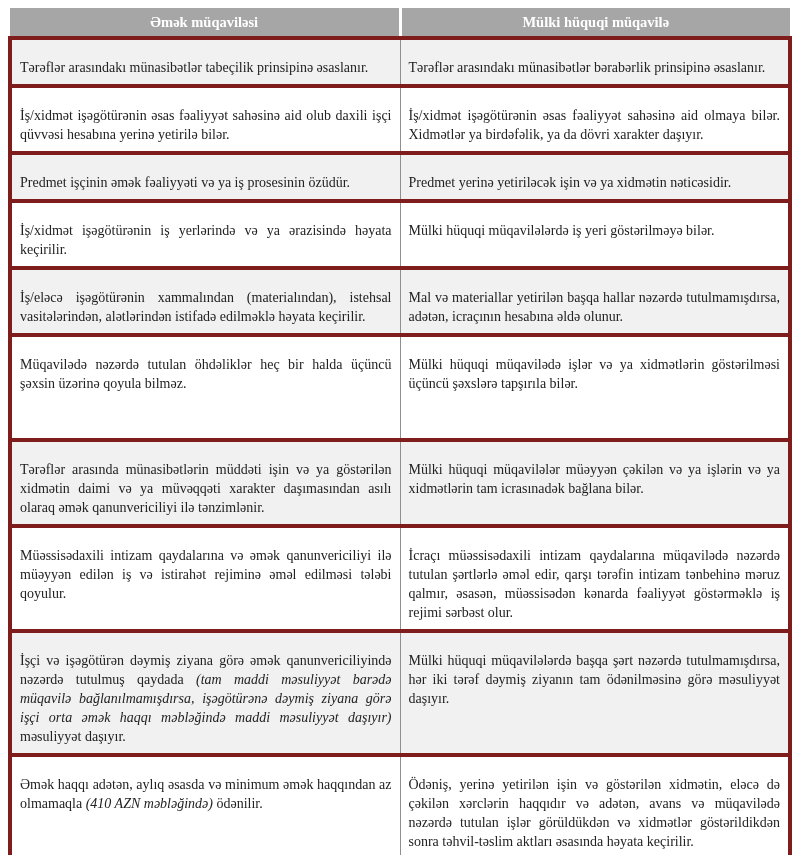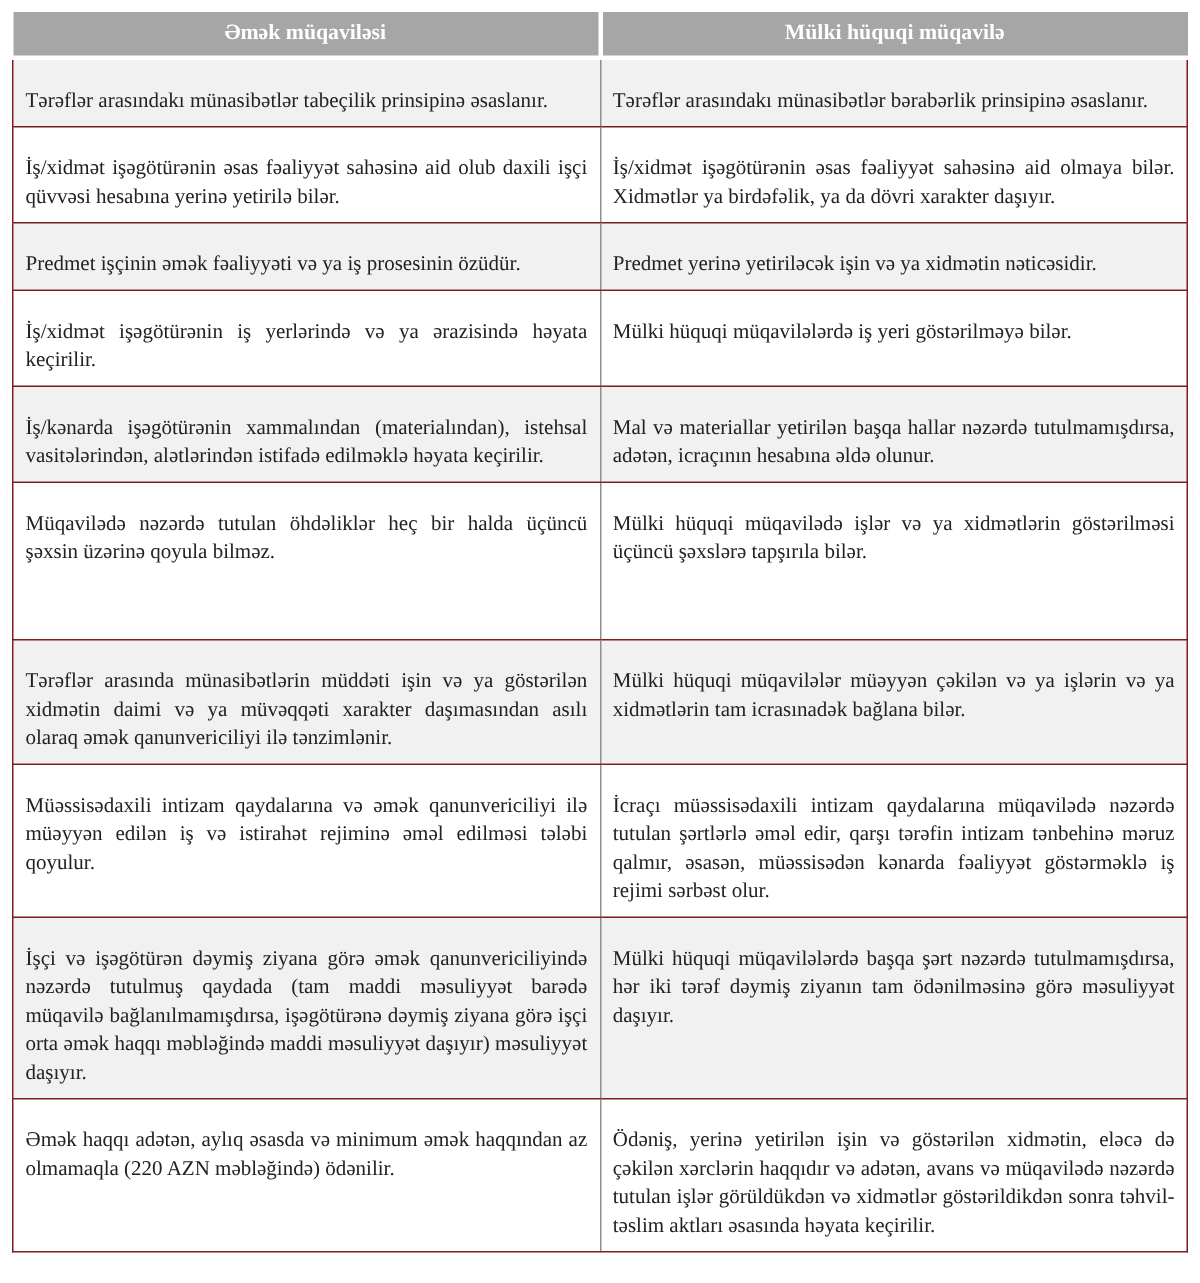--- a/index.html
+++ b/index.html
@@ -36,30 +36,30 @@
     box-sizing: border-box;
     border-bottom: 3px solid #ffffff;
   }
   table.cmp th.h-left  { border-right: 3px solid #ffffff; margin-top: 12px; }
   table.cmp th.h-right { border-left: 3px solid #ffffff; margin-top: 28px; }
   table.cmp td {
     vertical-align: top;
     text-align: justify;
     padding: 18px 8px 7px 8px;
     box-sizing: border-box;
-    border: 1px solid #7f1d1d;
+    border: 4px solid #7f1d1d;
   }
   table.cmp td.c-left  { border-right: 1px solid #8f8f8f; }
   table.cmp td.c-right { border-left: 1px solid #8f8f8f; }
   table.cmp tbody tr:nth-child(odd) td { background: #f1f1f1; }
   table.cmp tbody tr:nth-child(even) td { background: #ffffff; }
   table.cmp tbody tr:nth-child(4) td { height: 48px; }
   table.cmp tbody tr:nth-child(6) td { height: 105px; }
   table.cmp tbody tr:nth-child(8) td { height: 100px; font-family: Liberation Serif, serif; }
-  .it { }
+  .it { font-style: italic; }
 </style>
 </head>
 <body>
 
 <div class="page">
   <table class="cmp">
     <thead>
       <tr>
         <th class="h-left">Əmək müqaviləsi</th>
         <th class="h-right">Mülki hüquqi müqavilə</th>
@@ -76,38 +76,38 @@
       </tr>
       <tr>
         <td class="c-left">Predmet işçinin əmək fəaliyyəti və ya iş prosesinin özüdür.</td>
         <td class="c-right">Predmet yerinə yetiriləcək işin və ya xidmətin nəticəsidir.</td>
       </tr>
       <tr>
         <td class="c-left">İş/xidmət işəgötürənin iş yerlərində və ya ərazisində həyata keçirilir.</td>
         <td class="c-right">Mülki hüquqi müqavilələrdə iş yeri göstərilməyə bilər.</td>
       </tr>
       <tr>
-        <td class="c-left">İş/kənarda işəgötürənin xammalından (materialından), istehsal vasitələrindən, alətlərindən istifadə edilməklə həyata keçirilir.</td>
+        <td class="c-left">İş/eləcə işəgötürənin xammalından (materialından), istehsal vasitələrindən, alətlərindən istifadə edilməklə həyata keçirilir.</td>
         <td class="c-right">Mal və materiallar yetirilən başqa hallar nəzərdə tutulmamışdırsa, adətən, icraçının hesabına əldə olunur.</td>
       </tr>
       <tr>
         <td class="c-left">Müqavilədə nəzərdə tutulan öhdəliklər heç bir halda üçüncü şəxsin üzərinə qoyula bilməz.</td>
         <td class="c-right">Mülki hüquqi müqavilədə işlər və ya xidmətlərin göstərilməsi üçüncü şəxslərə tapşırıla bilər.</td>
       </tr>
       <tr>
         <td class="c-left">Tərəflər arasında münasibətlərin müddəti işin və ya göstərilən xidmətin daimi və ya müvəqqəti xarakter daşımasından asılı olaraq əmək qanunvericiliyi ilə tənzimlənir.</td>
         <td class="c-right">Mülki hüquqi müqavilələr müəyyən çəkilən və ya işlərin və ya xidmətlərin tam icrasınadək bağlana bilər.</td>
       </tr>
       <tr>
         <td class="c-left">Müəssisədaxili intizam qaydalarına və əmək qanunvericiliyi ilə müəyyən edilən iş və istirahət rejiminə əməl edilməsi tələbi qoyulur.</td>
         <td class="c-right">İcraçı müəssisədaxili intizam qaydalarına müqavilədə nəzərdə tutulan şərtlərlə əməl edir, qarşı tərəfin intizam tənbehinə məruz qalmır, əsasən, müəssisədən kənarda fəaliyyət göstərməklə iş rejimi sərbəst olur.</td>
       </tr>
       <tr>
         <td class="c-left"><span>İşçi və işəgötürən dəymiş ziyana görə əmək qanunvericiliyində nəzərdə tutulmuş qaydada </span><span class="it">(tam maddi məsuliyyət barədə müqavilə bağlanılmamışdırsa, işəgötürənə dəymiş ziyana görə işçi orta əmək haqqı məbləğində maddi məsuliyyət daşıyır)</span><span> məsuliyyət daşıyır.</span></td>
         <td class="c-right">Mülki hüquqi müqavilələrdə başqa şərt nəzərdə tutulmamışdırsa, hər iki tərəf dəymiş ziyanın tam ödənilməsinə görə məsuliyyət daşıyır.</td>
       </tr>
       <tr>
-        <td class="c-left"><span>Əmək haqqı adətən, aylıq əsasda və minimum əmək haqqından az olmamaqla </span><span class="it">(220 AZN məbləğində)</span><span> ödənilir.</span></td>
+        <td class="c-left"><span>Əmək haqqı adətən, aylıq əsasda və minimum əmək haqqından az olmamaqla </span><span class="it">(410 AZN məbləğində)</span><span> ödənilir.</span></td>
         <td class="c-right">Ödəniş, yerinə yetirilən işin və göstərilən xidmətin, eləcə də çəkilən xərclərin haqqıdır və adətən, avans və müqavilədə nəzərdə tutulan işlər görüldükdən və xidmətlər göstərildikdən sonra təhvil-təslim aktları əsasında həyata keçirilir.</td>
       </tr>
     </tbody>
   </table>
 </div>
 
 </body></html>

